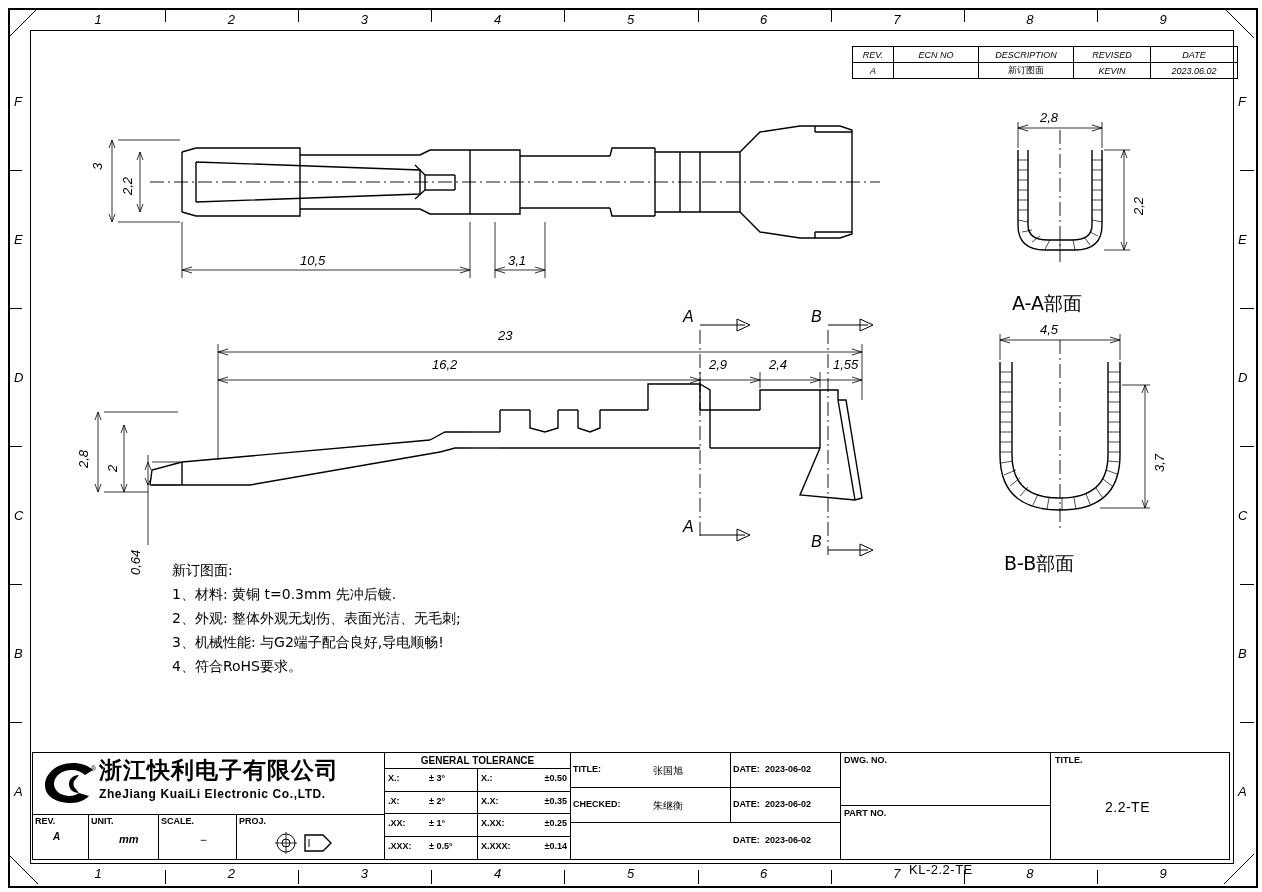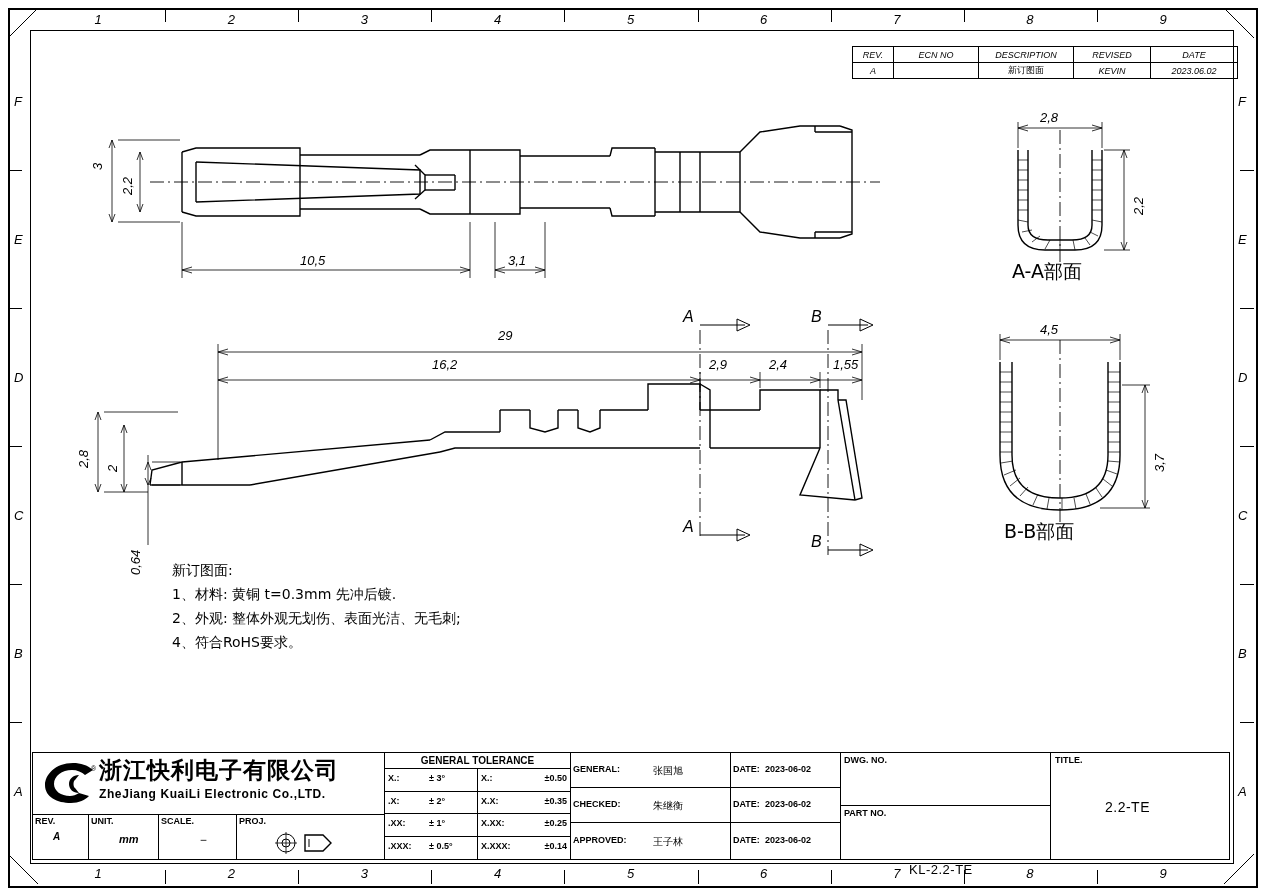--- a/index.html
+++ b/index.html
@@ -1,21 +1,21 @@
 <!DOCTYPE html>
 <html><head>
 <meta charset="utf-8">
 <style>
   html,body{margin:0;padding:0;background:#ffffff;}
   body{font-family:"Liberation Sans", sans-serif; color:#000;}
   #sheet{position:relative;width:1262px;height:892px;overflow:hidden;background:#fff;}
 
   .abs{position:absolute;}
 
-  .txt{position:absolute;white-space:nowrap;font-size:12px;line-height:1;}
+  .txt{position:absolute;white-space:nowrap;font-size:12px;line-height:1;margin-top:32px;}
   .num{font-style:italic;}
   .zn{font-family:"DejaVu Sans", sans-serif;}
 
   
   #outer{position:absolute;left:8px;top:8px;width:1246px;height:876px;border:2px solid #000;}
   #inner{position:absolute;left:30px;top:30px;width:1202px;height:832px;border:1.5px solid #000;}
 
   .ztick{position:absolute;background:#000;width:1px;height:10px;}
   .zlabel{position:absolute;font-size:13px;font-style:italic;color:#000;}
 
@@ -374,21 +374,21 @@
       <path class="thin" d="M1100,508 L1150,508"></path>
     </g>
 
   </svg>
 
   <div class="dimtxt" style="left:90px;top:170px;transform:rotate(-90deg);transform-origin:left top;">3</div>
   <div class="dimtxt" style="left:120px;top:195px;transform:rotate(-90deg);transform-origin:left top;">2,2</div>
   <div class="dimtxt" style="left:300px;top:253px;">10,5</div>
   <div class="dimtxt" style="left:508px;top:253px;">3,1</div>
 
-  <div class="dimtxt" style="left:498px;top:328px;">29</div>
+  <div class="dimtxt" style="left:498px;top:328px;">23</div>
   <div class="dimtxt" style="left:432px;top:357px;">16,2</div>
   <div class="dimtxt" style="left:709px;top:357px;">2,9</div>
   <div class="dimtxt" style="left:769px;top:357px;">2,4</div>
   <div class="dimtxt" style="left:833px;top:357px;">1,55</div>
   <div class="dimtxt" style="left:76px;top:468px;transform:rotate(-90deg);transform-origin:left top;">2,8</div>
   <div class="dimtxt" style="left:105px;top:472px;transform:rotate(-90deg);transform-origin:left top;">2</div>
   <div class="dimtxt" style="left:128px;top:575px;transform:rotate(-90deg);transform-origin:left top;">0,64</div>
 
   <div class="dimtxt" style="left:683px;top:308px;font-size:16px;">A</div>
   <div class="dimtxt" style="left:683px;top:518px;font-size:16px;">A</div>
@@ -400,20 +400,21 @@
   <div class="txt zn" style="left:1012px;top:262px;font-size:19px;">A-A部面</div>
 
   <div class="dimtxt" style="left:1040px;top:322px;">4,5</div>
   <div class="dimtxt" style="left:1152px;top:472px;transform:rotate(-90deg);transform-origin:left top;">3,7</div>
   <div class="txt zn" style="left:1004px;top:522px;font-size:19px;">B-B部面</div>
 
   <div class="abs" style="left:172px;top:558px;">
     <div class="zn" style="font-size:14px;line-height:24px;">新订图面:</div>
     <div class="zn" style="font-size:14px;line-height:24px;">1、材料: 黄铜 t=0.3mm 先冲后镀.</div>
     <div class="zn" style="font-size:14px;line-height:24px;">2、外观: 整体外观无划伤、表面光洁、无毛刺;</div>
+    <div class="zn" style="font-size:14px;line-height:24px;">3、机械性能: 与G2端子配合良好,导电顺畅!</div>
     <div class="zn" style="font-size:14px;line-height:24px;">4、符合RoHS要求。</div>
   </div>
 
   <div class="abs" style="left:32px;top:752px;width:1198px;height:108px;border:1.5px solid #000;box-sizing:border-box;">
 
     <div class="abs" style="left:0;top:0;width:352px;height:62px;border-right:1.5px solid #000;border-bottom:1.5px solid #000;box-sizing:border-box;">
       <svg width="60" height="46" style="position:absolute;left:6px;top:6px;">
         <path d="M34,4 C16,4 6,16 6,26 C6,38 18,44 32,44 C40,44 46,41 50,37 L40,34 C37,36 34,37 31,37 C22,37 15,32 15,25 C15,17 23,11 33,11 C38,11 43,13 46,16 L54,11 C48,6 42,4 34,4 Z" fill="#000"></path>
         <path d="M40,16 C34,16 30,20 30,25 C30,30 34,34 40,34 L36,29 C34,28 34,22 36,21 Z" fill="#000"></path>
         <text x="52" y="12" font-size="7" font-family="Liberation Sans">®</text>
@@ -476,38 +477,34 @@
             <div style="position: absolute; left: 92px; top: 0px; width: 1px; height: 22.5px; background: rgb(0, 0, 0);"></div>
             <div style="position: absolute; left: 44px; top: 4px; width: 44px; font-size: 9px; font-weight: bold; text-align: left;">± 0.5°</div>
             <div style="position: absolute; left: 96px; top: 4px; width: 44px; font-size: 9px; font-weight: bold; text-align: left;">X.XXX:</div>
             <div style="position: absolute; left: 132px; top: 4px; width: 50px; font-size: 9px; font-weight: bold; text-align: right;">±0.14</div>
           </div>
         </div>
     </div>
 
     <div class="abs" style="left:538px;top:0;width:270px;height:106px;border-right:1.5px solid #000;box-sizing:border-box;">
       <div class="abs" style="left:0;top:0;width:160px;height:35px;border-right:1px solid #000;border-bottom:1px solid #000;box-sizing:border-box;">
-        <span class="tbl" style="position:absolute;left:2px;top:11px;">GENERAL:</span>
+        <span class="tbl" style="position:absolute;left:2px;top:11px;">TITLE:</span>
         <span class="zn" style="position:absolute;left:82px;top:11px;font-size:10px;">张国旭</span>
       </div>
       <div class="abs" style="left:160px;top:0;width:110px;height:35px;border-bottom:1px solid #000;box-sizing:border-box;">
         <span class="tbl" style="position:absolute;left:2px;top:11px;">DATE:</span>
         <span style="position:absolute;left:34px;top:11px;font-size:9px;font-weight:bold;">2023-06-02</span>
       </div>
       <div class="abs" style="left:0;top:35px;width:160px;height:35px;border-right:1px solid #000;border-bottom:1px solid #000;box-sizing:border-box;">
         <span class="tbl" style="position:absolute;left:2px;top:11px;">CHECKED:</span>
         <span class="zn" style="position:absolute;left:82px;top:11px;font-size:10px;">朱继衡</span>
       </div>
       <div class="abs" style="left:160px;top:35px;width:110px;height:35px;border-bottom:1px solid #000;box-sizing:border-box;">
         <span class="tbl" style="position:absolute;left:2px;top:11px;">DATE:</span>
         <span style="position:absolute;left:34px;top:11px;font-size:9px;font-weight:bold;">2023-06-02</span>
-      </div>
-      <div class="abs" style="left:0;top:70px;width:160px;height:36px;border-right:1px solid #000;box-sizing:border-box;">
-        <span class="tbl" style="position:absolute;left:2px;top:12px;">APPROVED:</span>
-        <span class="zn" style="position:absolute;left:82px;top:12px;font-size:10px;">王子林</span>
       </div>
       <div class="abs" style="left:160px;top:70px;width:110px;height:36px;box-sizing:border-box;">
         <span class="tbl" style="position:absolute;left:2px;top:12px;">DATE:</span>
         <span style="position:absolute;left:34px;top:12px;font-size:9px;font-weight:bold;">2023-06-02</span>
       </div>
     </div>
 
     <div class="abs" style="left:808px;top:0;width:210px;height:106px;border-right:1.5px solid #000;box-sizing:border-box;">
       <div class="abs" style="left:0;top:0;width:210px;height:53px;border-bottom:1px solid #000;box-sizing:border-box;">
         <span class="tbl" style="position:absolute;left:3px;top:2px;">DWG. NO.</span>

